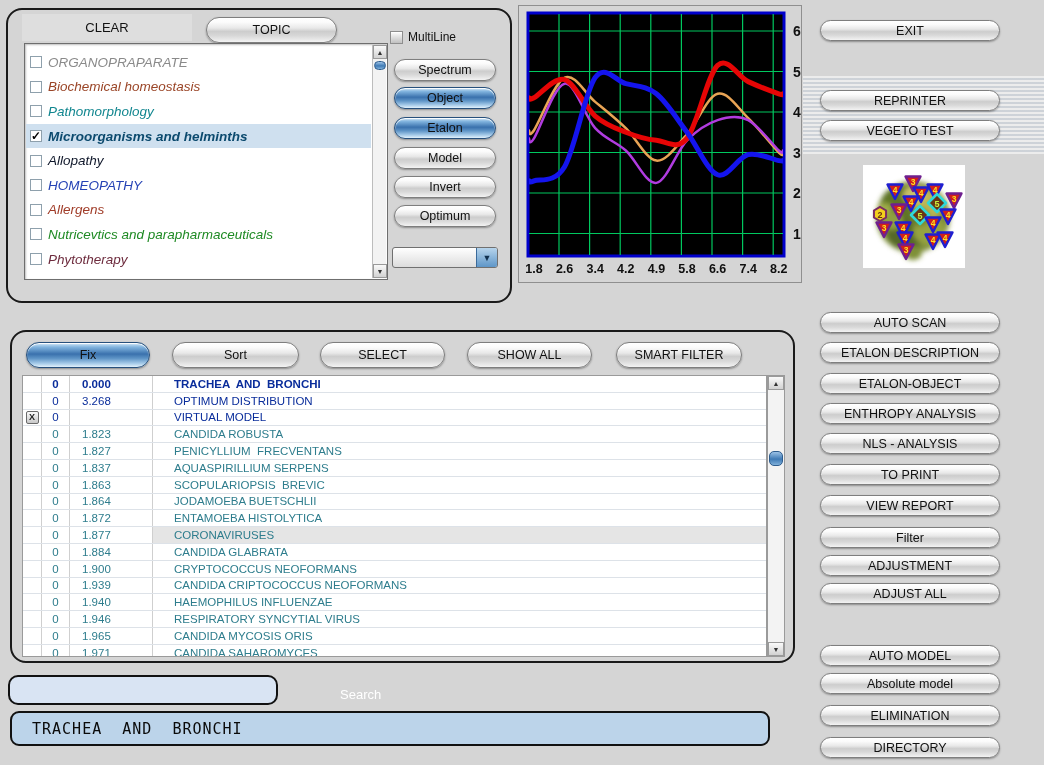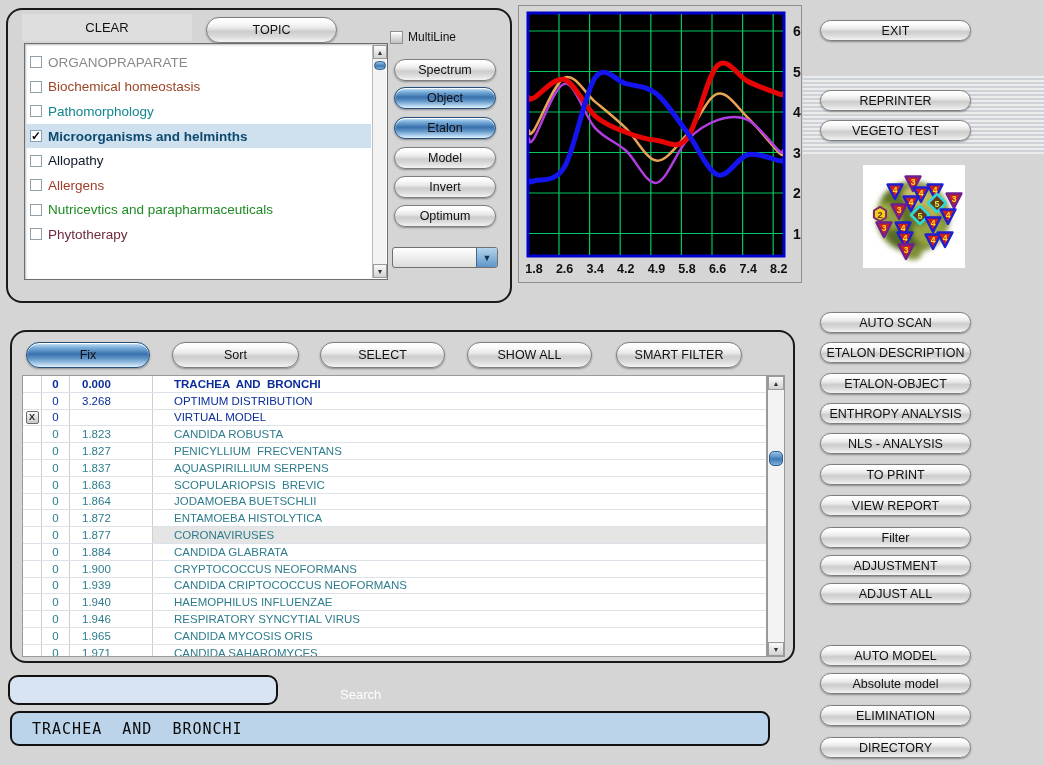--- a/index.html
+++ b/index.html
@@ -24,21 +24,21 @@
         display:flex;align-items:center;justify-content:center;font-size:13px;cursor:pointer;}
   #topic-button{left:198px;top:7px;width:131px;height:26px;}
   .listbox{position:absolute;left:16px;top:33px;width:364px;height:237px;background:#fff;
         border:1px solid #6e6e6e;box-shadow:inset 1px 1px 2px rgba(0,0,0,.25);}
   .list-items{position:absolute;left:1px;top:1px;right:16px;bottom:1px;padding-top:5px;overflow:hidden;}
   .list-item{display:flex;align-items:center;height:24.6px;padding-left:4px;cursor:pointer;}
   .list-item.selected{background:#cfe0ef;}
   .cbx{width:12px;height:12px;border:1px solid #8ea0ac;background:#fff;margin-right:6px;flex:none;
         display:flex;align-items:center;justify-content:center;}
   .cbx .check{font-size:12px;font-weight:700;color:#000;line-height:10px;}
-  .cat-label{font-size:13.5px;white-space:pre;}
+  .cat-label{font-size:13.5px;white-space:pre;font-style:italic;}
 
   
   .vscroll{position:absolute;top:1px;bottom:1px;right:1px;width:14px;background:#f3f3f3;border-left:1px solid #bdbdbd;}
   .sb-btn{position:absolute;left:0;width:14px;height:14px;background:linear-gradient(180deg,#fafafa,#d2d2d2);
         border:1px solid #9a9a9a;font-size:7px;color:#333;display:flex;align-items:center;justify-content:center;cursor:pointer;}
   .sb-btn.up{top:0;} .sb-btn.down{bottom:0;}
   .sb-thumb{position:absolute;left:1px;width:12px;border-radius:5px;cursor:pointer;
         background:linear-gradient(180deg,#9cc2e6,#3f7ab5 55%,#7fb0da);border:1px solid #2d5c8e;}
 
   
@@ -53,21 +53,21 @@
         border-radius:0 2px 2px 0;display:flex;align-items:center;justify-content:center;
         color:#10304f;font-size:9px;}
 
   
   #chart-panel{position:absolute;left:518px;top:5px;width:284px;height:278px;background:#d5d5d5;
         border:1px solid #8f8f8f;}
 
   
   .stripes{position:absolute;left:803px;top:76px;width:241px;height:78px;
         background:repeating-linear-gradient(180deg,rgba(255,255,255,.55) 0 2px,rgba(186,203,224,.28) 2px 4px);}
-  .rbtn{width:151px;height:21px;border-radius:11px;font-size:12.5px;}
+  .rbtn{width:180px;height:21px;border-radius:11px;font-size:12.5px;}
   #organ-box{position:absolute;left:863px;top:165px;width:102px;height:103px;background:#fff;}
 
   
   #results-panel{left:10px;top:330px;width:785px;height:333px;}
   .tool-btn{height:26px;border-radius:13px;top:10px;}
   .rtable{position:absolute;left:10px;top:43px;width:745px;height:282px;background:#fff;
         border:1px solid #9a9a9a;overflow:hidden;}
   .trow{display:grid;grid-template-columns:19px 28px 83px 1fr;height:16.8px;align-items:center;
         border-bottom:1px solid #dde2e8;font-size:11.5px;cursor:default;}
   .trow>span{height:100%;display:flex;align-items:center;}
@@ -128,20 +128,26 @@
             <span class="cbx">
               <span class="check">✓</span>
             </span>
             <span class="cat-label" style="color: #0c4a6e; font-weight: 700;">Microorganisms and helminths</span>
           </div>
           <div class="list-item">
             <span class="cbx">
               <span class="check"></span>
             </span>
             <span class="cat-label" style="color: #0f172a;">Allopathy</span>
+          </div>
+          <div class="list-item">
+            <span class="cbx">
+              <span class="check"></span>
+            </span>
+            <span class="cat-label" style="color: rgb(38, 67, 181);">HOMEOPATHY</span>
           </div>
           <div class="list-item">
             <span class="cbx">
               <span class="check"></span>
             </span>
             <span class="cat-label" style="color: rgb(160, 60, 40);">Allergens</span>
           </div>
           <div class="list-item">
             <span class="cbx">
               <span class="check"></span>

